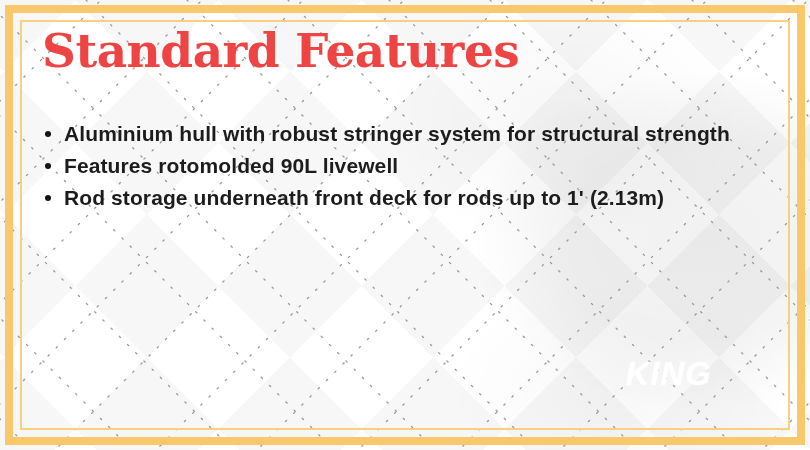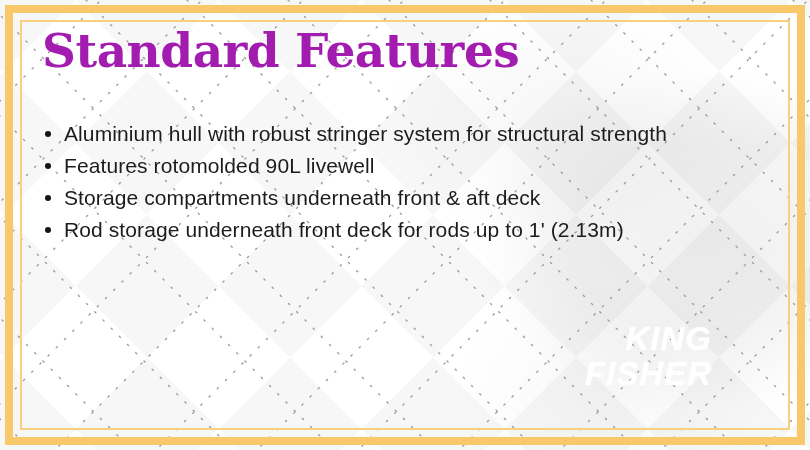--- a/index.html
+++ b/index.html
@@ -80,32 +80,33 @@
 
   .title {
     position: absolute;
     left: 42px;
     top: 22px;
     font-family: "DejaVu Serif", "Liberation Serif", serif;
     font-weight: 700;
     font-size: 47px;
     line-height: 58px;
     letter-spacing: -0.5px;
-    color: #a21caf;
+    color: #ef4444;
     white-space: nowrap;
   }
 
   .bullet-list {
     position: absolute;
     left: 38px;
     top: 118px;
     width: 700px;
     margin: 0;
     padding: 0;
     list-style: none;
+    font-weight: bold;
   }
   .bullet-item {
     position: relative;
     padding-left: 26px;
     font-size: 21px;
     line-height: 32px;
     color: #1c1c1c;
     letter-spacing: 0.1px;
     margin-bottom: 0;
   }
@@ -191,31 +192,26 @@
       <li class="bullet-item">
         <span class="dot"></span>
         <span class="bullet-text">Aluminium hull with robust stringer system for structural strength</span>
       </li>
       <li class="bullet-item">
         <span class="dot"></span>
         <span class="bullet-text">Features rotomolded 90L livewell</span>
       </li>
       <li class="bullet-item">
         <span class="dot"></span>
-        <span class="bullet-text">Storage compartments underneath front &amp; aft deck</span>
-      </li>
-      <li class="bullet-item">
-        <span class="dot"></span>
         <span class="bullet-text">Rod storage underneath front deck for rods up to 1' (2.13m)</span>
       </li>
     </ul>
 
     <div class="watermark">
       <span class="wm-line wm-line1">KING</span>
-      <span class="wm-line wm-line2">FISHER</span>
     </div>
 
   </div>
 
   <div class="frame-outer"></div>
   <div class="frame-inner"></div>
 
 </div>
 
 </body></html>

